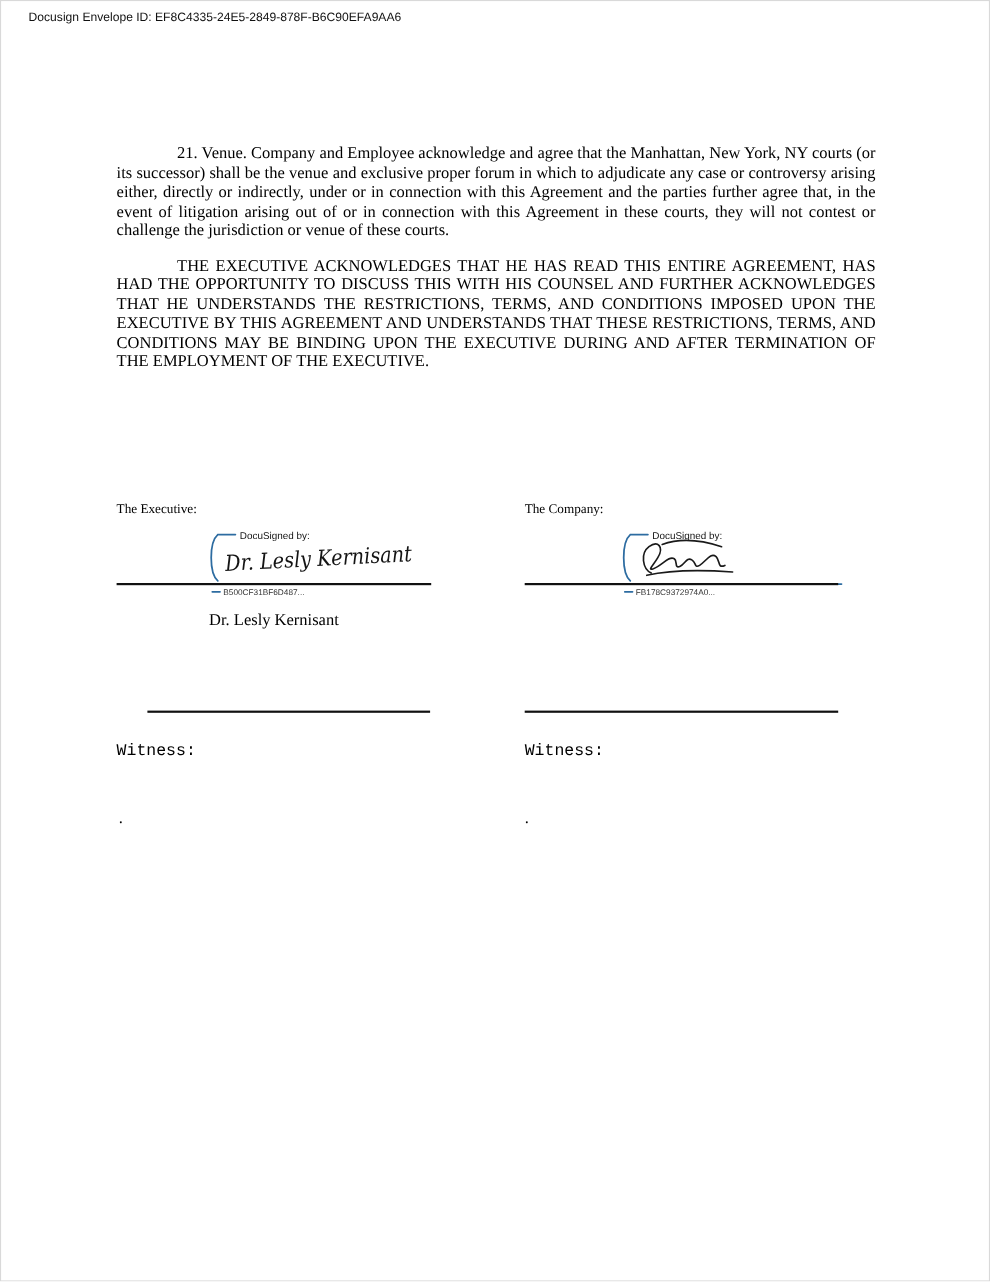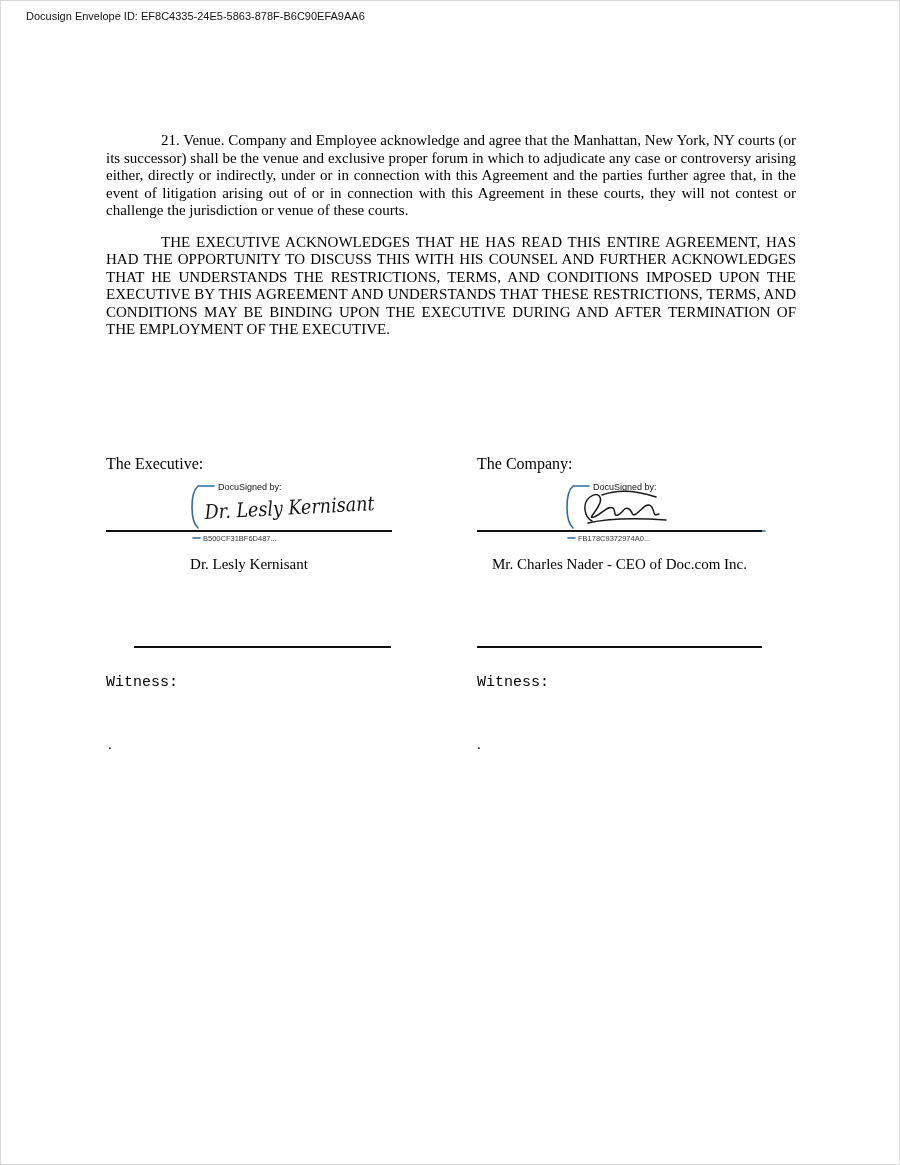--- a/index.html
+++ b/index.html
@@ -36,21 +36,21 @@
     line-height: 1.17;
     text-align: justify;
   }
   .body-text p {
     margin: 0 0 14px 0;
     text-indent: 55px;
   }
   .uline { }
   .party-label {
     position: absolute;
-    font-size: 16px;
+    font-size: 12px;
     white-space: nowrap;
   }
   .stamp {
     position: absolute;
   }
   .ds-label {
     font-family: "Liberation Sans", "DejaVu Sans", sans-serif;
     font-size: 9px;
     fill: #111111;
   }
@@ -95,21 +95,21 @@
   .footer-dot {
     position: absolute;
     font-size: 15px;
   }
 </style>
 </head>
 <body>
 
 <div class="page">
 
-  <div class="envelope-id">Docusign Envelope ID: EF8C4335-24E5-5863-878F-B6C90EFA9AA6</div>
+  <div class="envelope-id">Docusign Envelope ID: EF8C4335-24E5-2849-878F-B6C90EFA9AA6</div>
 
   <div class="body-text">
     <p><span>21. </span><span class="uline">Venue</span><span>. Company and Employee acknowledge and agree that the Manhattan, New York, NY courts (or its successor) shall be the venue and exclusive proper forum in which to adjudicate any case or controversy arising either, directly or indirectly, under or in connection with this Agreement and the parties further agree that, in the event of litigation arising out of or in connection with this Agreement in these courts, they will not contest or challenge the jurisdiction or venue of these courts.</span></p>
     <p>THE EXECUTIVE ACKNOWLEDGES THAT HE HAS READ THIS ENTIRE AGREEMENT, HAS HAD THE OPPORTUNITY TO DISCUSS THIS WITH HIS COUNSEL AND FURTHER ACKNOWLEDGES THAT HE UNDERSTANDS THE RESTRICTIONS, TERMS, AND CONDITIONS IMPOSED UPON THE EXECUTIVE BY THIS AGREEMENT AND UNDERSTANDS THAT THESE RESTRICTIONS, TERMS, AND CONDITIONS MAY BE BINDING UPON THE EXECUTIVE DURING AND AFTER TERMINATION OF THE EMPLOYMENT OF THE EXECUTIVE.</p>
   </div>
 
   <div class="party-label" style="left:105px; top:454px;">The Executive:</div>
   <div class="party-label" style="left:476px; top:454px;">The Company:</div>
 
   <div class="stamp" style="left:182px; top:476px;">
@@ -135,21 +135,20 @@
       <path class="blue-stroke" stroke="#2d6ca1" d="M15,54 L207,54"></path>
       <path class="blue-stroke" stroke="#2d6ca1" d="M10,61 L17,61"></path>
       <text x="20" y="64" class="ds-id">FB178C9372974A0...</text>
     </svg>
   </div>
 
   <div class="sig-line" style="left:105px; top:529px; width:286px;"></div>
   <div class="sig-line" style="left:476px; top:529px; width:285px;"></div>
 
   <div class="printed-name" style="left:105px; top:555px; width:286px;">Dr. Lesly Kernisant</div>
-  <div class="printed-name" style="left:476px; top:555px; width:285px;">Mr. Charles Nader - CEO of Doc.com Inc.</div>
 
   <div class="sig-line" style="left:133px; top:645px; width:257px;"></div>
   <div class="sig-line" style="left:476px; top:645px; width:285px;"></div>
 
   <div class="witness-label" style="left:105px; top:673px;">Witness:</div>
   <div class="witness-label" style="left:476px; top:673px;">Witness:</div>
 
   <div class="footer-dot" style="left:107px; top:735px;">.</div>
   <div class="footer-dot" style="left:476px; top:735px;">.</div>
 

